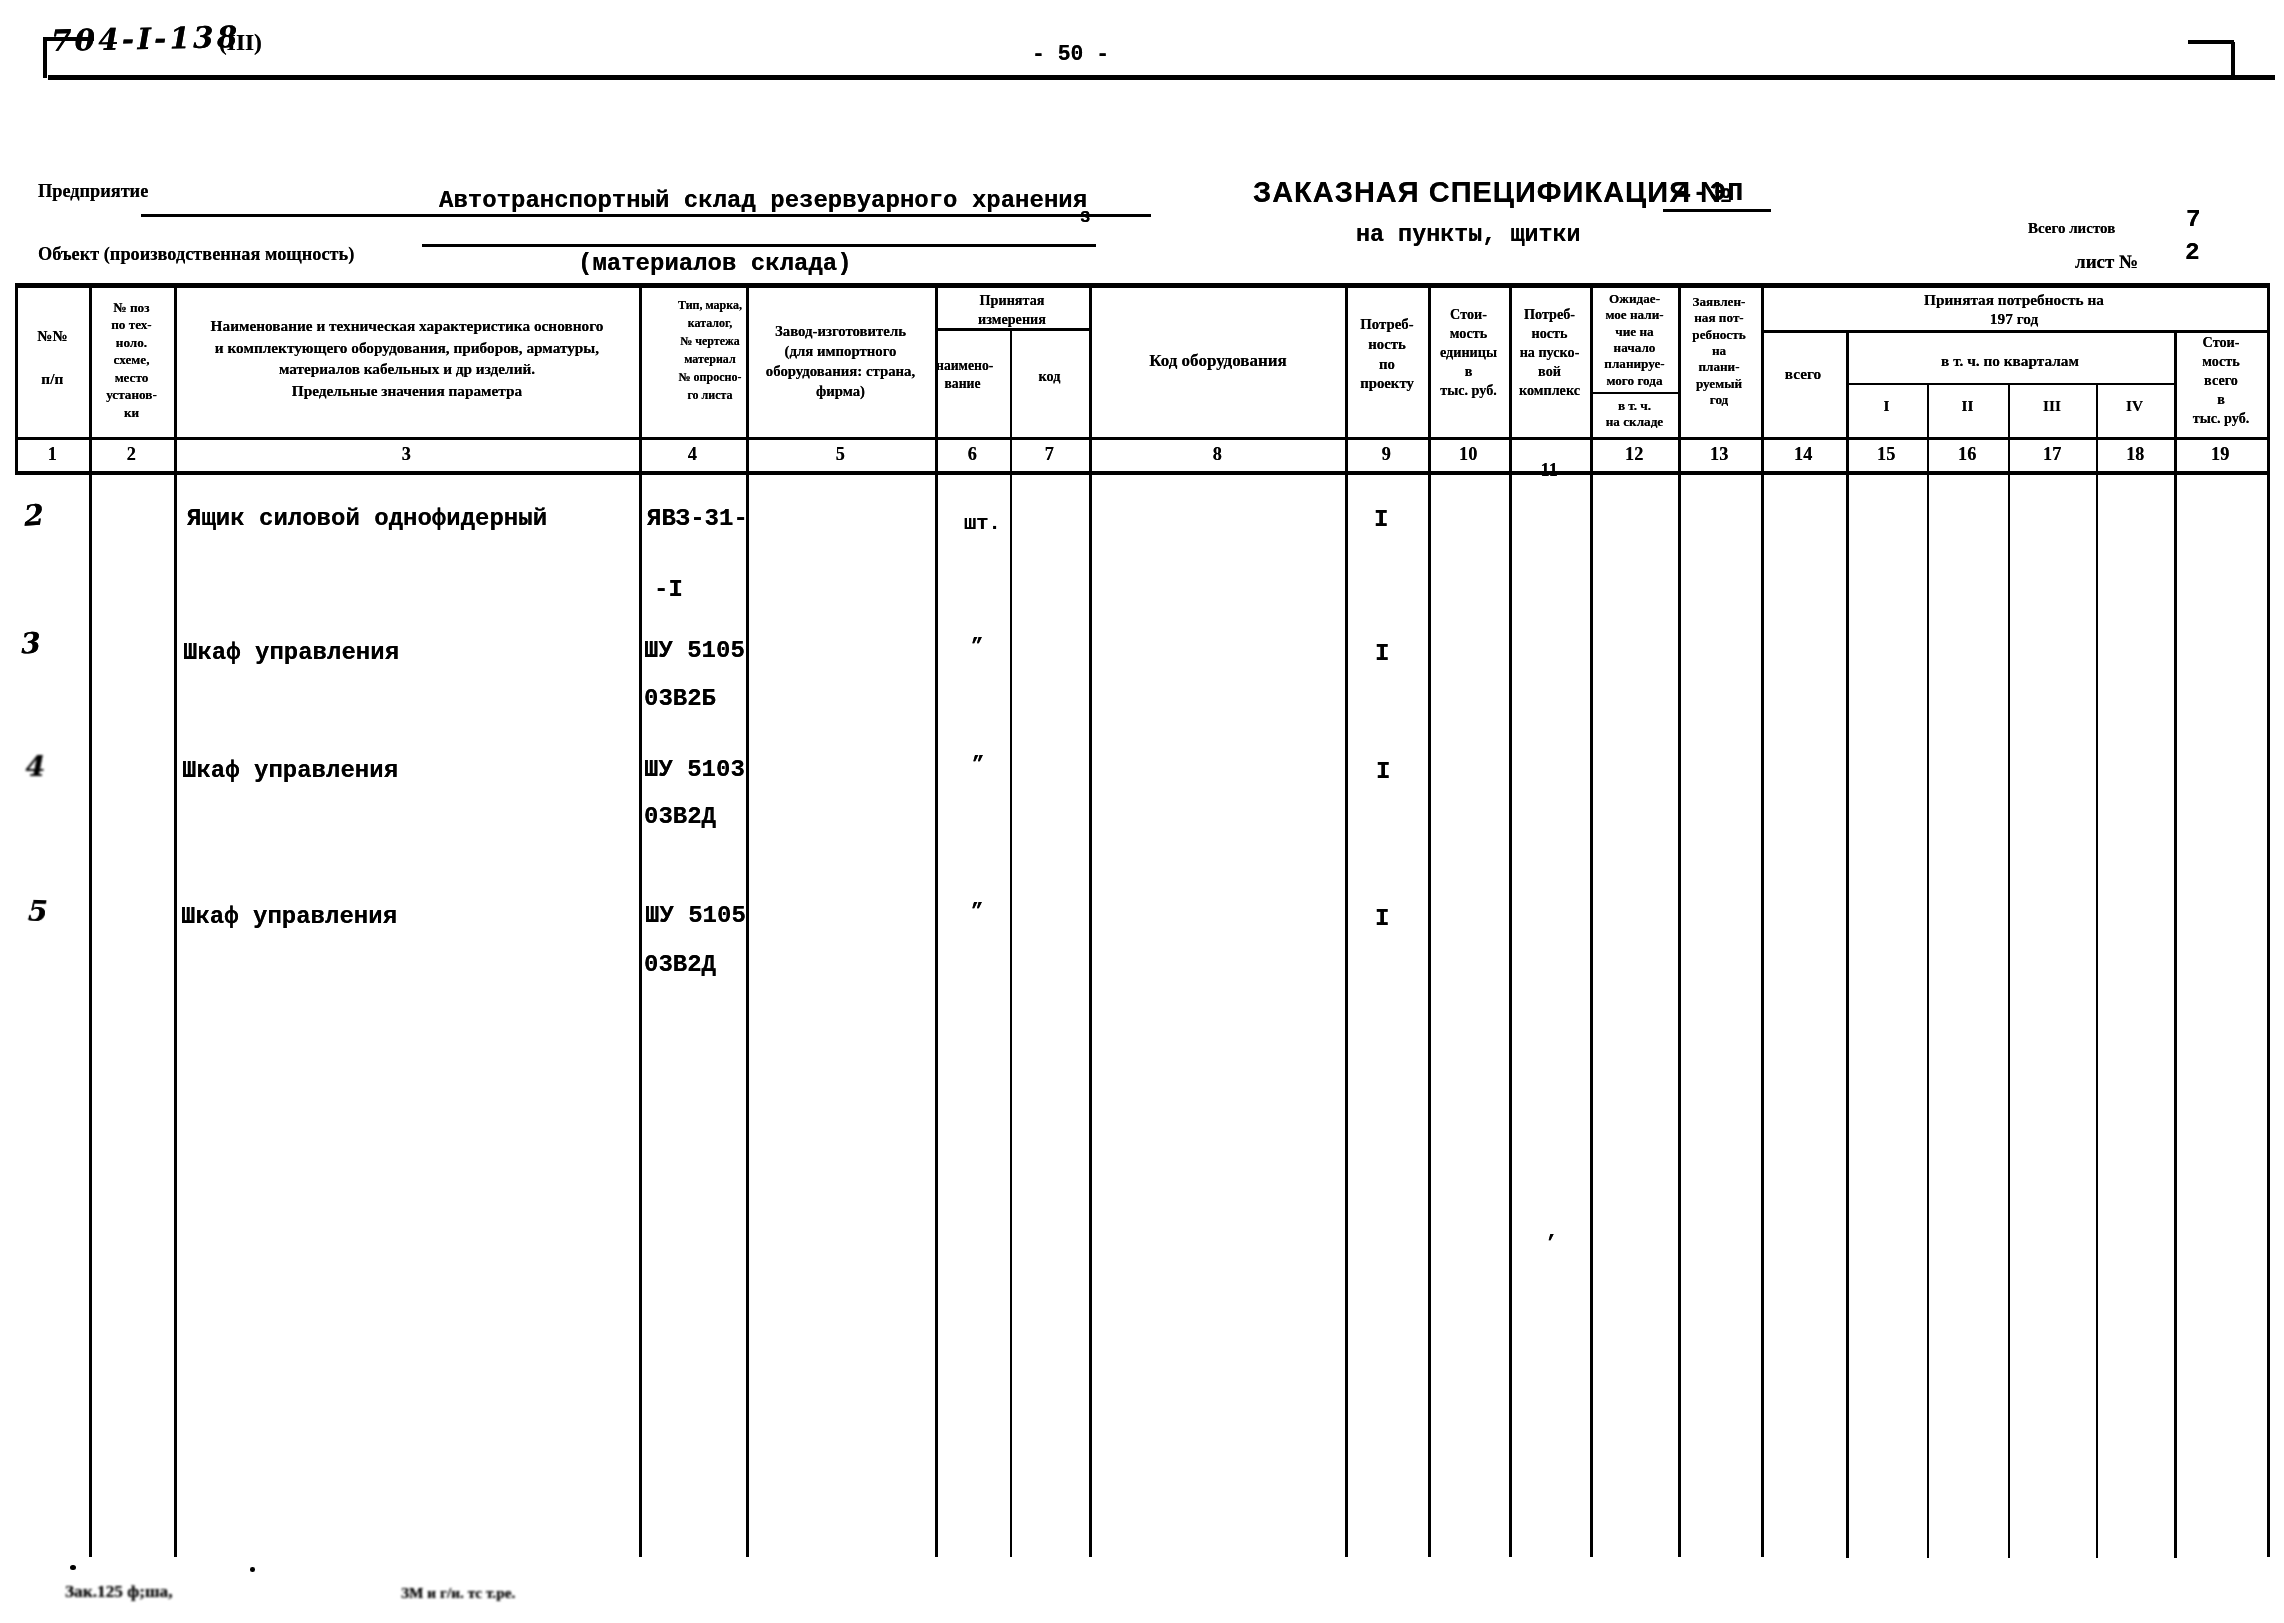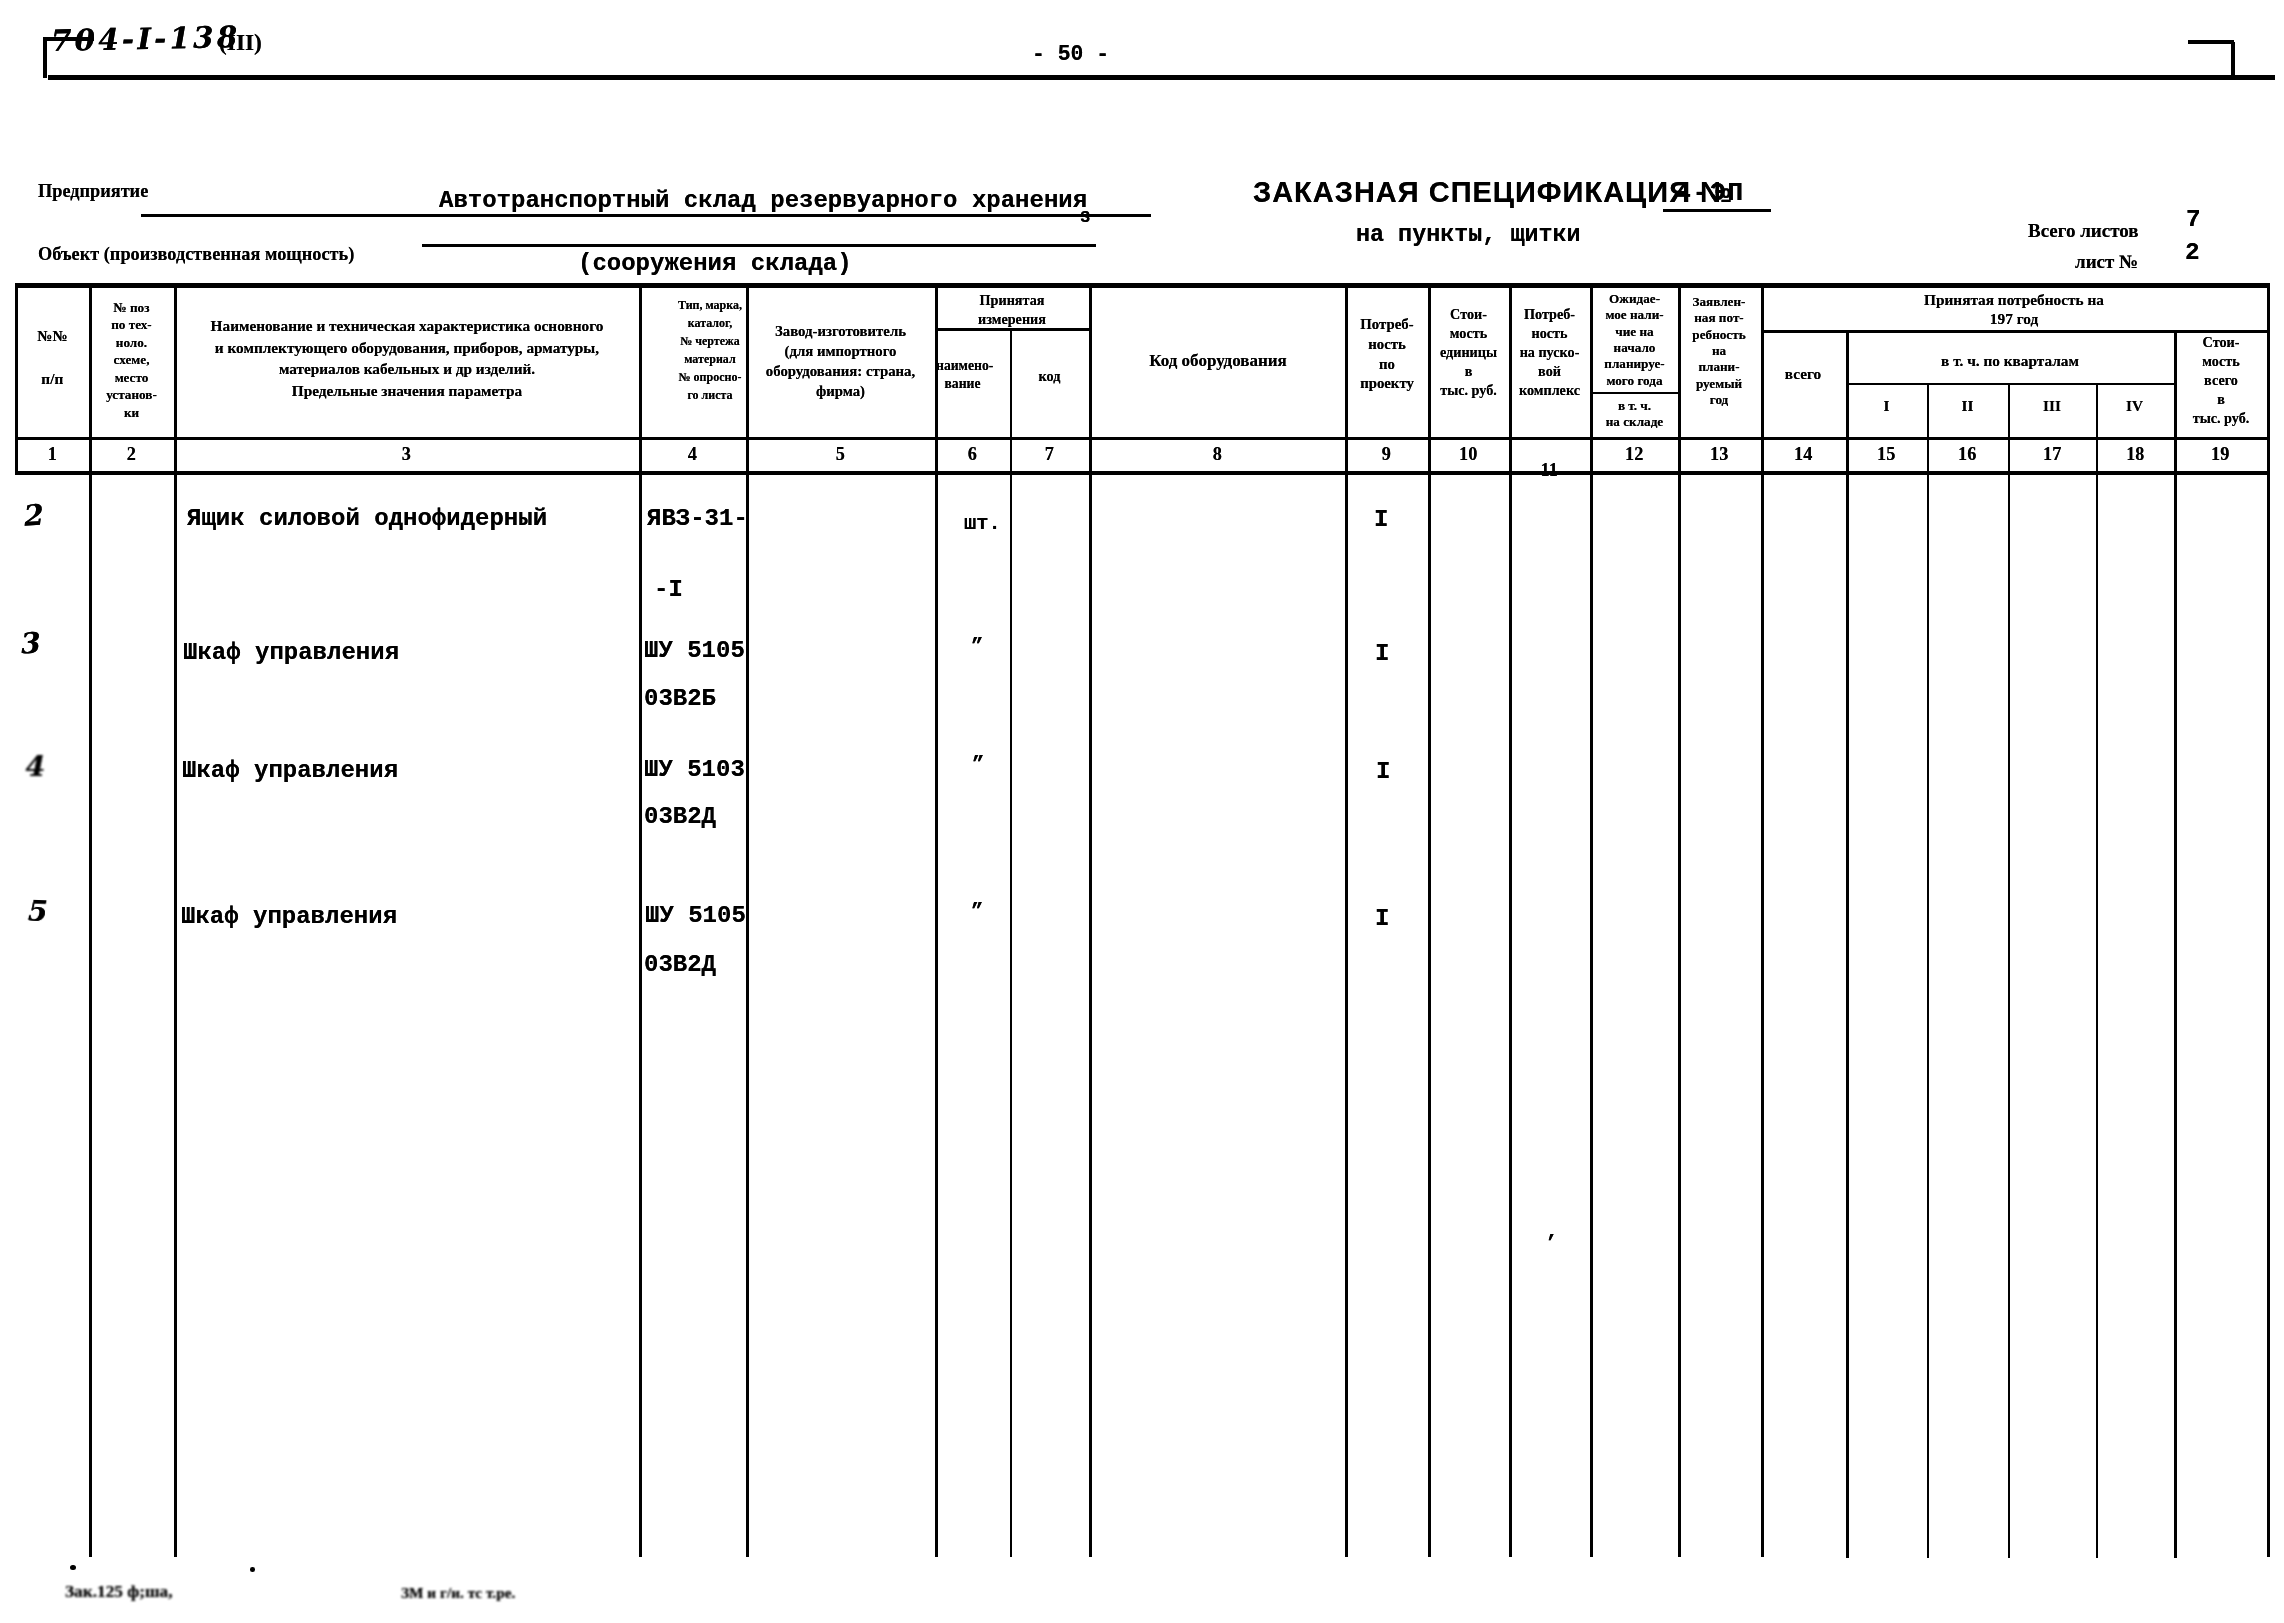--- a/index.html
+++ b/index.html
@@ -37,28 +37,28 @@
   <div class="h" style="left:48px;top:75px;width:2227px;height:4.6px;"></div>
 
   <div class="print" style="left:38px;top:179px;font-size:18.3px;text-align:left;">Предприятие</div>
   <div class="h" style="left:141px;top:214px;width:1010px;height:2.5px;"></div>
 
   <div class="print" style="left:38px;top:242px;font-size:18.3px;text-align:left;">Объект (производственная мощность)</div>
 
   <div class="typed" style="left:439px;top:187px;font-size:24px;">Автотранспортный склад резервуарного хранения</div>
   <div class="typed" style="left:1080px;top:208px;font-size:17.3px;">3</div>
   <div class="h" style="left:422px;top:244px;width:674px;height:2.5px;"></div>
-  <div class="typed" style="left:578px;top:250px;font-size:24px;">(сооружения склада)</div>
+  <div class="typed" style="left:578px;top:250px;font-size:24px;">(материалов склада)</div>
 
   <div class="sans-title" style="left:1253px;top:176px;font-size:29px;">ЗАКАЗНАЯ  СПЕЦИФИКАЦИЯ  №</div>
   <div class="typed" style="left:1675px;top:178px;font-size:26.5px;letter-spacing:1.5px;">4-ЭП</div>
   <div class="h" style="left:1663px;top:209px;width:108px;height:2.5px;"></div>
   <div class="typed" style="left:1356px;top:222px;font-size:23.4px;">на пункты, щитки</div>
 
-  <div class="print" style="left:2028px;top:218px;font-size:19px;text-align:right;">Всего листов</div>
+  <div class="print" style="left:2028px;top:218px;font-size:15px;text-align:right;">Всего листов</div>
   <div class="typed" style="left:2186px;top:206px;font-size:24.4px;">7</div>
   <div class="print" style="left:2075px;top:249px;font-size:19px;text-align:left;">лист №</div>
   <div class="typed" style="left:2185px;top:239px;font-size:24.4px;">2</div>
 
   <div>
 
     <div class="h" style="left:15.3px;top:283px;width:2255px;height:4.6px;"></div>
     <div class="h" style="left:15.3px;top:437px;width:2255px;height:3.1px;"></div>
     <div class="h" style="left:15.3px;top:471px;width:2255px;height:3.6px;"></div>
     <div class="h" style="left:935px;top:328px;width:154px;height:2.5px;"></div>

